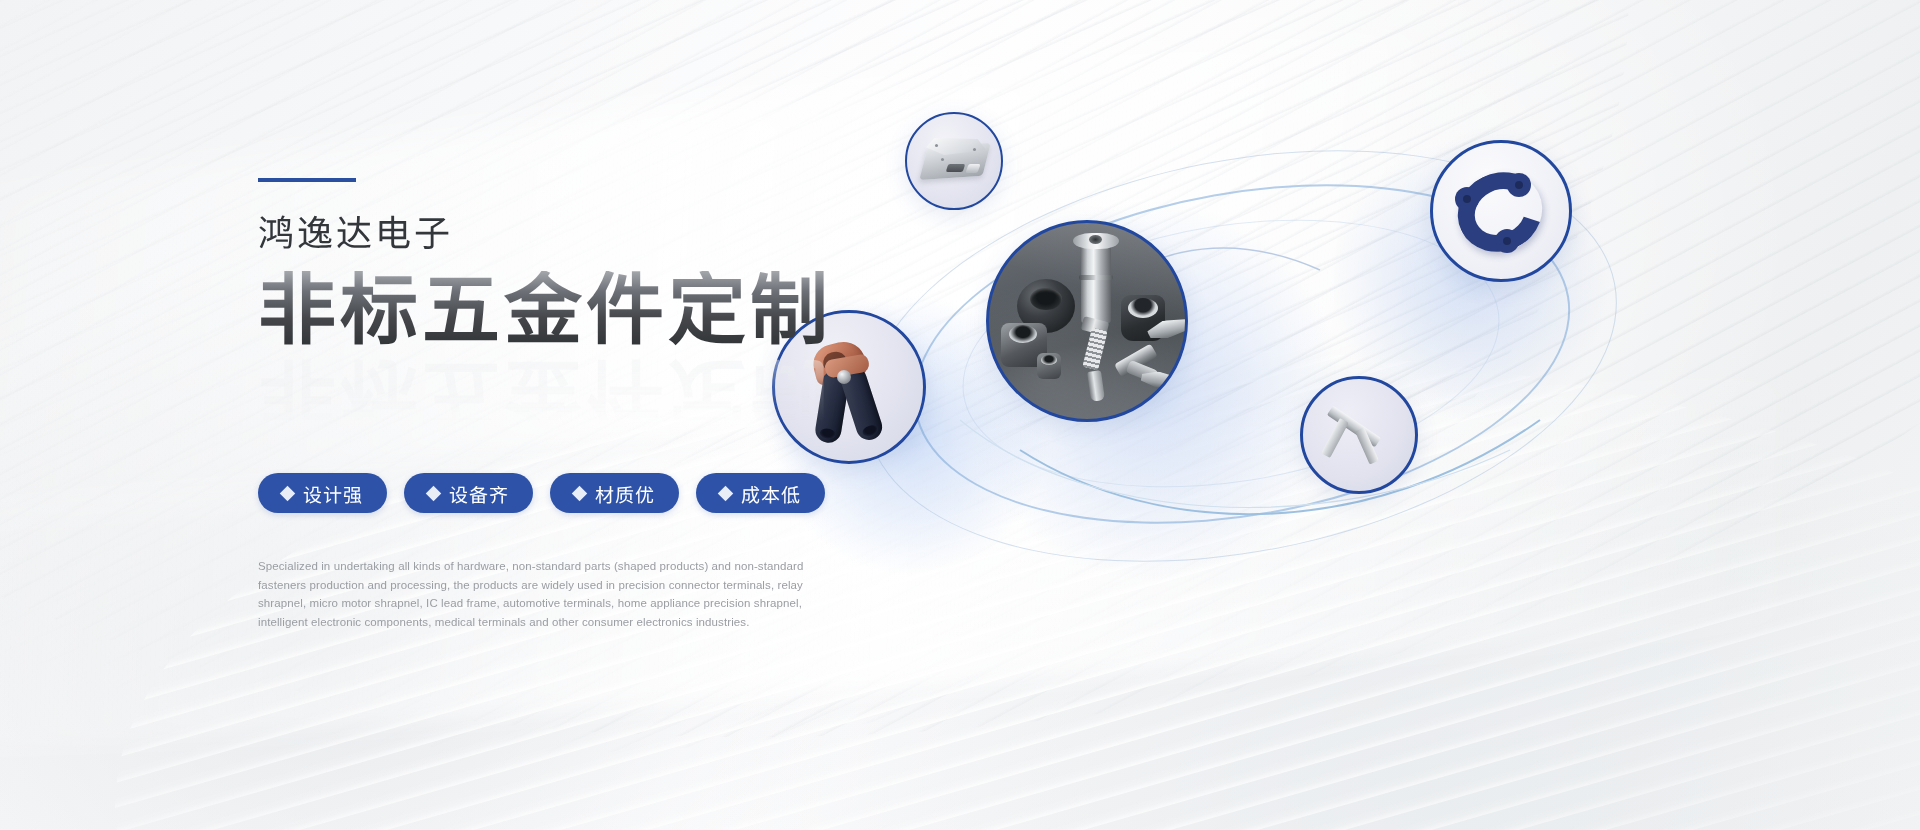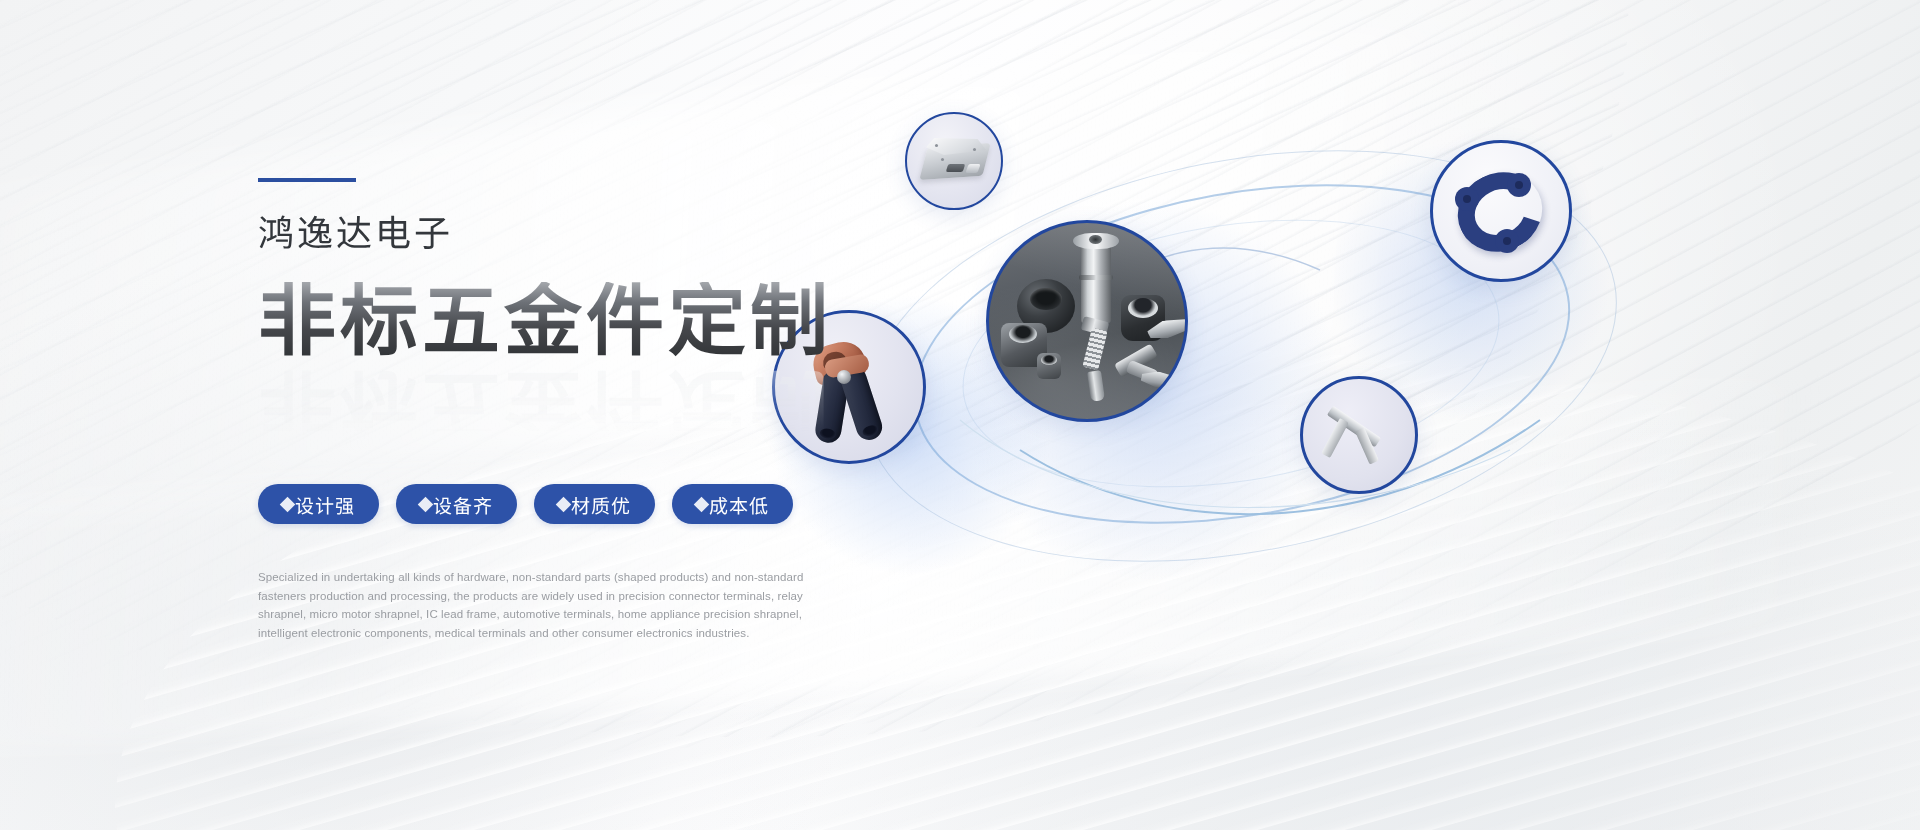--- a/index.html
+++ b/index.html
@@ -150,21 +150,21 @@
     background: #2b4fa0;
     margin-bottom: 34px;
   }
 
   .brand {
     font-size: 36px;
     line-height: 1;
     color: #33373c;
     letter-spacing: 3px;
     font-weight: 400;
-    margin-bottom: 30px;
+    margin-bottom: 19px;
   }
 
   .headline-wrap {
     position: relative;
     height: 156px;
     margin-bottom: 6px;
   }
   .headline {
     font-size: 78px;
     line-height: 1;
@@ -199,21 +199,21 @@
   }
 
   .badges {
     display: flex;
     gap: 17px;
     margin-top: 46px;
   }
   .badge {
     display: inline-flex;
     align-items: center;
-    gap: 2px;
+    gap: 10px;
     height: 40px;
     padding: 0 24px;
     border-radius: 20px;
     background: #2d52a8;
     color: #ffffff;
     font-size: 19px;
     letter-spacing: 1px;
     white-space: nowrap;
     cursor: pointer;
     box-shadow: 0 2px 6px rgba(45,82,168,.18);

